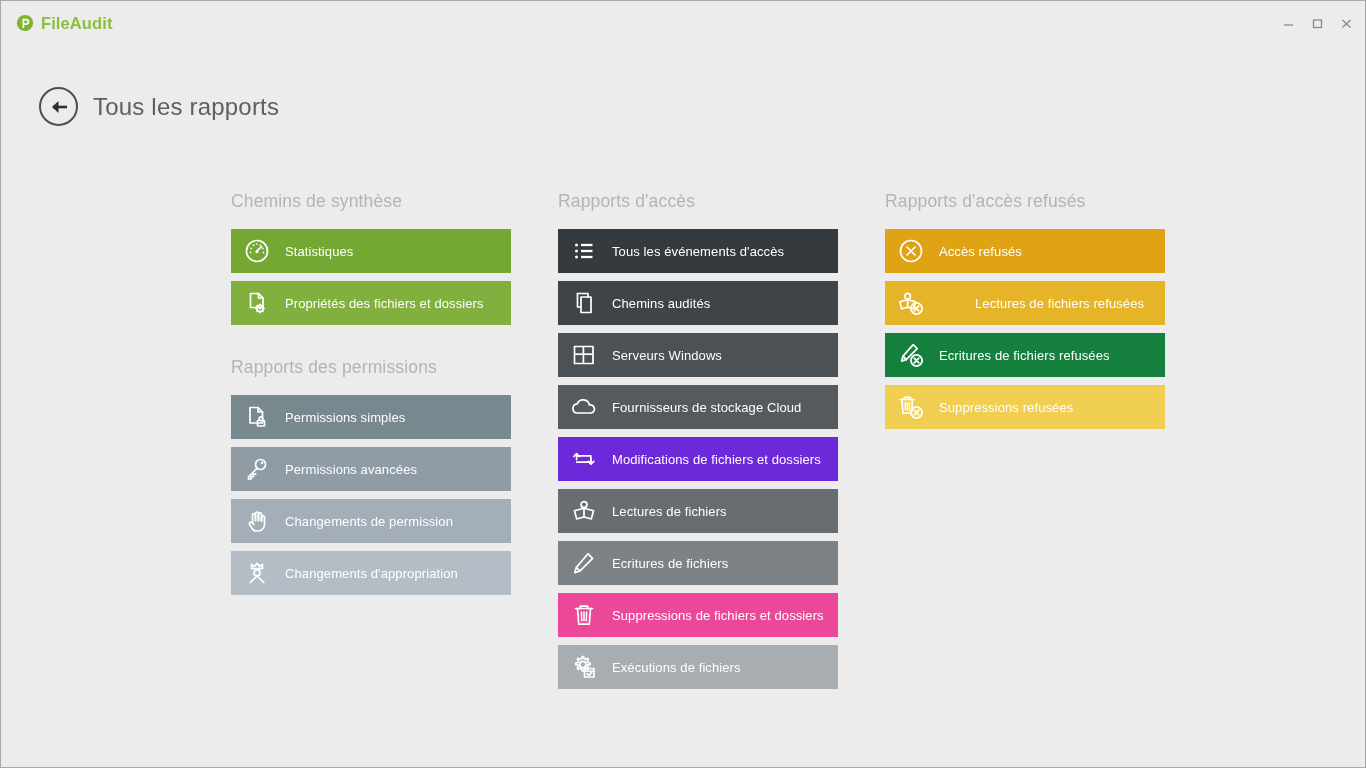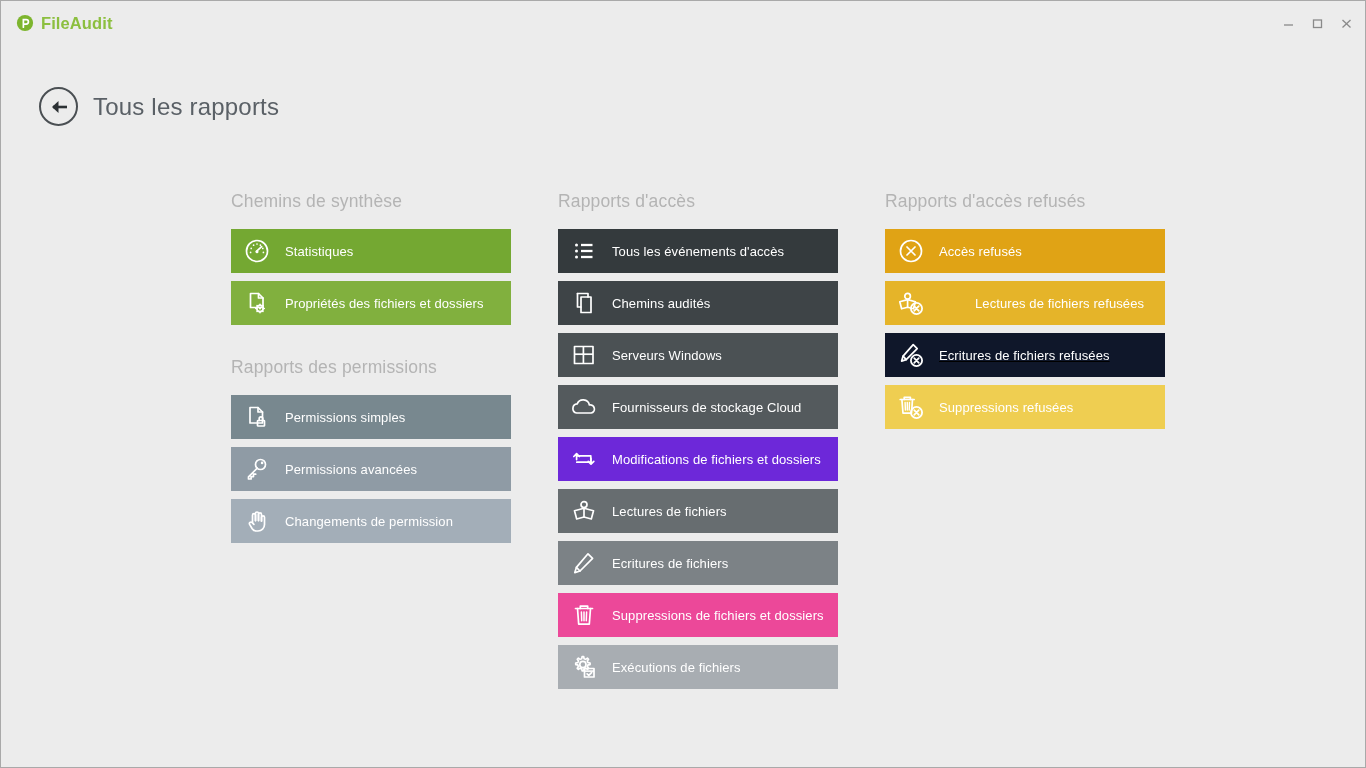--- a/index.html
+++ b/index.html
@@ -232,20 +232,30 @@
             <span class="tile-icon">
               <svg width="28" height="28" viewBox="0 0 28 28">
                 <path d="M9.5 15.5 V8.2 a1.5 1.5 0 0 1 3 0 v5.4" fill="none" stroke="#ffffff" stroke-width="1.7" stroke-linecap="round" stroke-linejoin="round"></path>
                 <path d="M12.5 13.6 V6.5 a1.5 1.5 0 0 1 3 0 v7" fill="none" stroke="#ffffff" stroke-width="1.7" stroke-linecap="round" stroke-linejoin="round"></path>
                 <path d="M15.5 13.6 V7.4 a1.5 1.5 0 0 1 3 0 v6.5" fill="none" stroke="#ffffff" stroke-width="1.7" stroke-linecap="round" stroke-linejoin="round"></path>
                 <path d="M18.5 13.9 v-3.6 a1.5 1.5 0 0 1 3 0 v7.2 a6.5 6.5 0 0 1 -6.5 6.5 h-1.6 a5 5 0 0 1 -4.2 -2.3 L6.6 17.4 a1.6 1.6 0 0 1 2.4 -2 l1.9 1.9" fill="none" stroke="#ffffff" stroke-width="1.7" stroke-linecap="round" stroke-linejoin="round"></path>
               </svg>
             </span>
             <span class="tile-label">Changements de permission</span>
           </div>
+          <div class="tile" style="background: rgb(180, 189, 197);">
+            <span class="tile-icon">
+              <svg width="28" height="28" viewBox="0 0 28 28">
+                <path d="M8.6 9.6 L8.6 5.3 L11.3 7.4 L14 4.4 L16.7 7.4 L19.4 5.3 L19.4 9.6 Z" fill="none" stroke="#ffffff" stroke-width="1.7" stroke-linecap="round" stroke-linejoin="round"></path>
+                <circle cx="14" cy="13.9" r="3" fill="none" stroke="#ffffff" stroke-width="1.7" stroke-linecap="round" stroke-linejoin="round"></circle>
+                <path d="M7.2 23.5 L14 17 L20.8 23.5" fill="none" stroke="#ffffff" stroke-width="1.7" stroke-linecap="round" stroke-linejoin="round"></path>
+              </svg>
+            </span>
+            <span class="tile-label">Changements d'appropriation</span>
+          </div>
         </div>
       </div>
     <div class="col col-2">
         <div class="group">
           <div class="group-title">Rapports d'accès</div>
           <div class="tile" style="background: rgb(52, 58, 61);">
             <span class="tile-icon">
               <svg width="28" height="28" viewBox="0 0 28 28">
                 <g fill="#ffffff">
                   <circle cx="6.5" cy="8" r="1.5"></circle>
@@ -364,21 +374,21 @@
               <svg width="28" height="28" viewBox="0 0 28 28">
                 <circle cx="10.6" cy="7.2" r="2.8" fill="none" stroke="#ffffff" stroke-width="1.7" stroke-linecap="round" stroke-linejoin="round"></circle>
                 <path d="M2.8 12.8 L10.6 10.6 L18.4 12.8 L16.6 19.8 L10.6 18.2 L4.6 19.8 Z" fill="none" stroke="#ffffff" stroke-width="1.7" stroke-linecap="round" stroke-linejoin="round"></path>
                 <path d="M10.6 10.6 V18.2" fill="none" stroke="#ffffff" stroke-width="1.7" stroke-linecap="round" stroke-linejoin="round"></path>
                 <circle cx="19.5" cy="19.5" r="5.6" fill="none" stroke="#ffffff" stroke-width="1.8"></circle>
                 <path d="M17.2 17.2 L21.8 21.8 M21.8 17.2 L17.2 21.8" fill="none" stroke="#ffffff" stroke-width="1.7" stroke-linecap="round" stroke-linejoin="round"></path>
               </svg>
             </span>
             <span class="tile-label">Lectures de fichiers refusées</span>
           </div>
-          <div class="tile" style="background: #0f172a; text-decoration: underline;">
+          <div class="tile" style="background: #15803d;">
             <span class="tile-icon">
               <svg width="28" height="28" viewBox="0 0 28 28">
                 <path d="M16.2 3.6 L20.2 7.6 L9.2 18.6 L4.6 20.1 L6.1 15.1 Z" fill="none" stroke="#ffffff" stroke-width="1.7" stroke-linecap="round" stroke-linejoin="round"></path>
                 <path d="M6.1 15.1 L9.2 18.6" fill="none" stroke="#ffffff" stroke-width="1.7" stroke-linecap="round" stroke-linejoin="round"></path>
                 <circle cx="19.5" cy="19.5" r="5.6" fill="none" stroke="#ffffff" stroke-width="1.8"></circle>
                 <path d="M17.2 17.2 L21.8 21.8 M21.8 17.2 L17.2 21.8" fill="none" stroke="#ffffff" stroke-width="1.7" stroke-linecap="round" stroke-linejoin="round"></path>
               </svg>
             </span>
             <span class="tile-label">Ecritures de fichiers refusées</span>
           </div>

